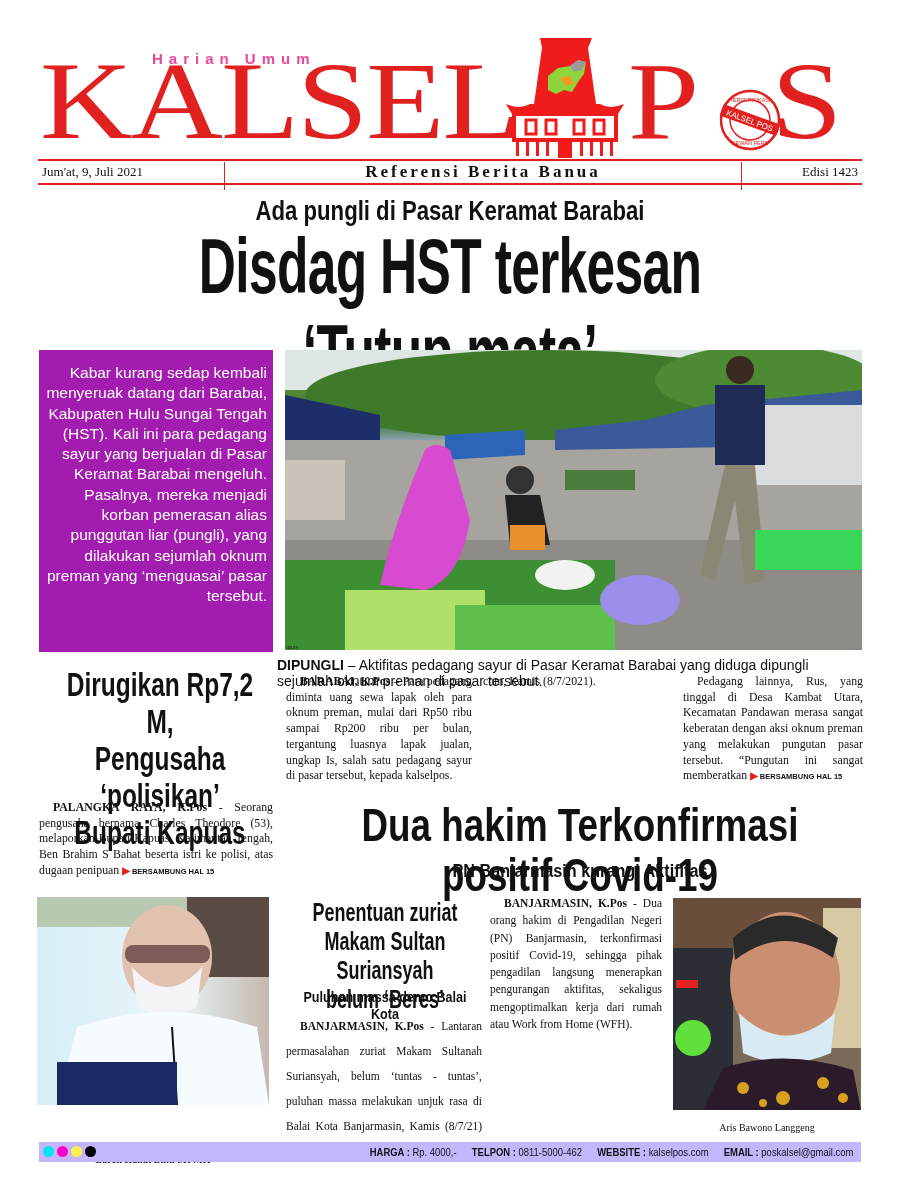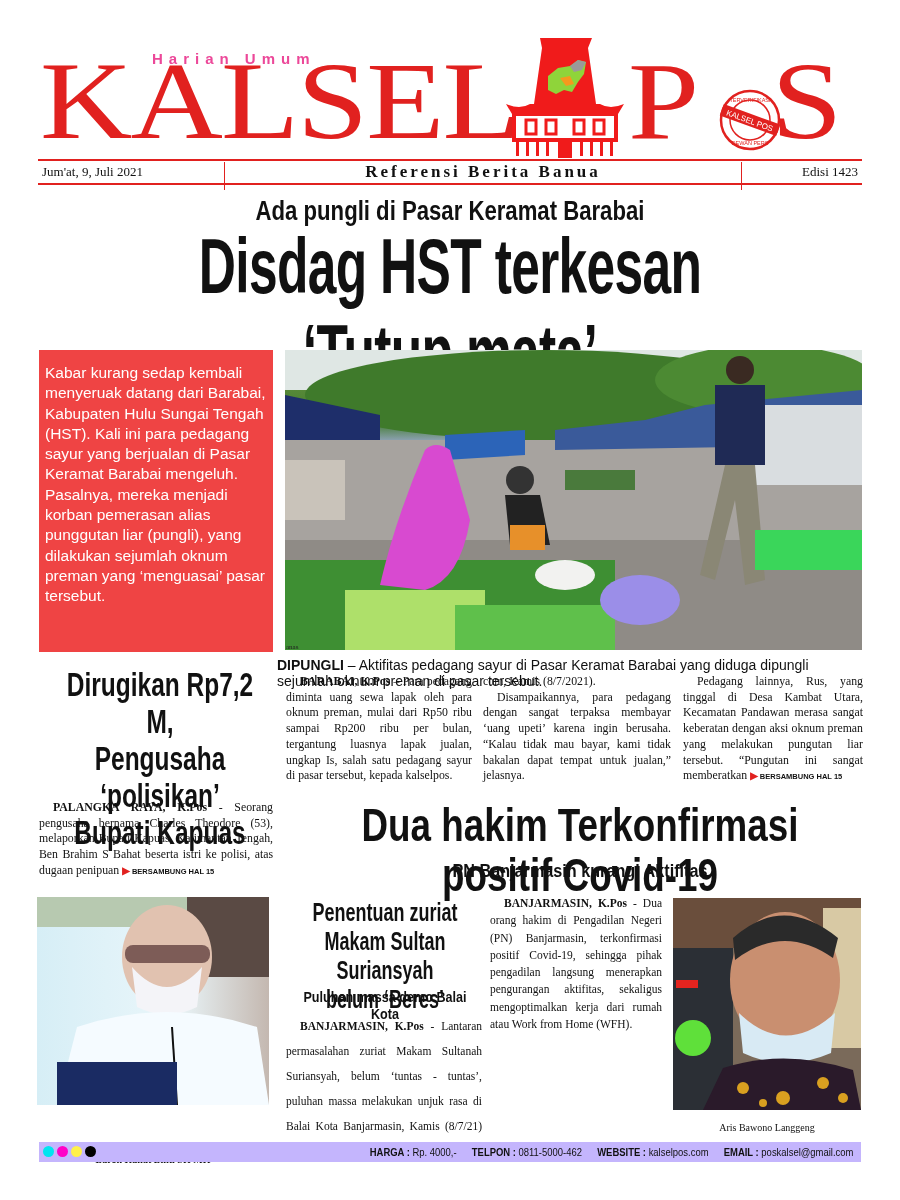--- a/index.html
+++ b/index.html
@@ -16,21 +16,21 @@
   .rule-row { position:absolute; left:38px; right:38px; top:159px; height:26px; border-top:2px solid #e1211f; border-bottom:2px solid #e1211f; }
   .rule-row .date { position:absolute; left:4px; top:3px; font-size:13px; font-family:"Liberation Serif", serif; }
   .rule-row .tagline { position:absolute; left:186px; right:120px; top:1px; text-align:center; font-weight:bold; font-size:17px; letter-spacing:3px; border-left:1px solid #e1211f; border-right:1px solid #e1211f; height:28px; }
   .rule-row .edisi { position:absolute; right:4px; top:3px; font-size:13px; }
 
   
   .kicker { position:absolute; left:0; width:900px; top:196px; text-align:center; font-family:"Liberation Sans", sans-serif; font-weight:bold; font-size:27px; transform:scaleX(0.82); }
   .headline { position:absolute; left:0; width:900px; top:224px; text-align:center; font-family:"Liberation Sans", sans-serif; font-weight:bold; font-size:78px; letter-spacing:-1px; line-height:1.1; transform:scaleX(0.66); transform-origin:center; }
 
   
-  .redbox { position:absolute; left:39px; top:350px; width:234px; height:302px; background:#ef4444; color:#fff; font-family:"Liberation Sans", sans-serif; font-size:15.5px; line-height:20.3px; text-align:left; padding:13px 6px 0 6px; }
+  .redbox { position:absolute; left:39px; top:350px; width:234px; height:302px; background:#a21caf; color:#fff; font-family:"Liberation Sans", sans-serif; font-size:15.5px; line-height:20.3px; text-align:right; padding:13px 6px 0 6px; }
 
   
   .photo-main { position:absolute; left:285px; top:350px; width:577px; height:300px; overflow:hidden; background:linear-gradient(180deg,#dfe6e6 0%,#cfd9d6 8%,#5e8d3c 10%,#3f7a2b 24%,#8aa0ad 30%,#b3b3b0 45%,#a09c98 100%); }
   .photo-credit { position:absolute; left:286px; top:643px; font-size:7px; color:#222; }
   .caption { position:absolute; left:277px; top:657px; width:590px; font-size:14px; font-family:Liberation Sans, sans-serif; }
   .caption b { font-weight:bold; }
 
   .body-col { position:absolute; font-family:"Liberation Serif", serif; font-size:11.8px; line-height:15.7px; text-align:justify; }
   .body-col p { text-indent:14px; }
   .body-col p + p { margin-top:0; }
@@ -131,24 +131,23 @@
   </svg>
 </div>
 <div class="photo-credit">anas</div>
 <div class="caption"><b>DIPUNGLI</b><span> – Aktifitas pedagang sayur di Pasar Keramat Barabai yang diduga dipungli sejumlah oknum preman di pasar tersebut.</span></div>
 
 <div class="body-col" style="left:286px; top:674px; width:186px;">
   <p><b>BARABAI, K.Pos</b><span> – Para pedagang diminta uang sewa lapak oleh para oknum preman, mulai dari Rp50 ribu sampai Rp200 ribu per bulan, tergantung luasnya lapak jualan, ungkap Is, salah satu pedagang sayur di pasar tersebut, kepada kalselpos.</span></p>
 </div>
 <div class="body-col" style="left:483px; top:674px; width:188px;">
   <div>com, Kamis (8/7/2021).</div>
-  <p>Disampaikannya, para pedagang dengan sangat terpaksa membayar ‘uang upeti’ karena ingin berusaha. “Kalau tidak mau bayar, kami tidak bakalan dapat tempat untuk jualan,” jelasnya.</p>
 </div>
 <div class="body-col" style="left:683px; top:674px; width:180px;">
-  <p><span>Pedagang lainnya, Rus, yang tinggal di Desa Kambat Utara, Kecamatan Pandawan merasa sangat keberatan dengan aksi oknum preman yang melakukan pungutan liar tersebut. “Pungutan ini sangat memberatkan</span> <span class="bers"><span class="arr">▶</span><span>BERSAMBUNG HAL 15</span></span></p>
+  <p><span>Pedagang lainnya, Rus, yang tinggal di Desa Kambat Utara, Kecamatan Pandawan merasa sangat keberatan dengan aksi oknum preman yang melakukan pungutan pasar tersebut. “Pungutan ini sangat memberatkan</span> <span class="bers"><span class="arr">▶</span><span>BERSAMBUNG HAL 15</span></span></p>
 </div>
 
 <div class="h2" style="left:30px; top:666px; width:260px; font-size:34px; line-height:37px; transform:scaleX(0.72);">
   <div>Dirugikan Rp7,2 M,</div>
   <div>Pengusaha ‘polisikan’</div>
   <div>Bupati Kapuas</div>
 </div>
 <div class="body-col" style="left:39px; top:800px; width:234px;">
   <p><b>PALANGKA RAYA, K.Pos</b><span> - Seorang pengusaha bernama Charles Theodore (53), melaporkan Bupati Kapuas, Kalimantan Tengah, Ben Brahim S Bahat beserta istri ke polisi, atas dugaan penipuan</span> <span class="bers"><span class="arr">▶</span><span>BERSAMBUNG HAL 15</span></span></p>
 </div>

